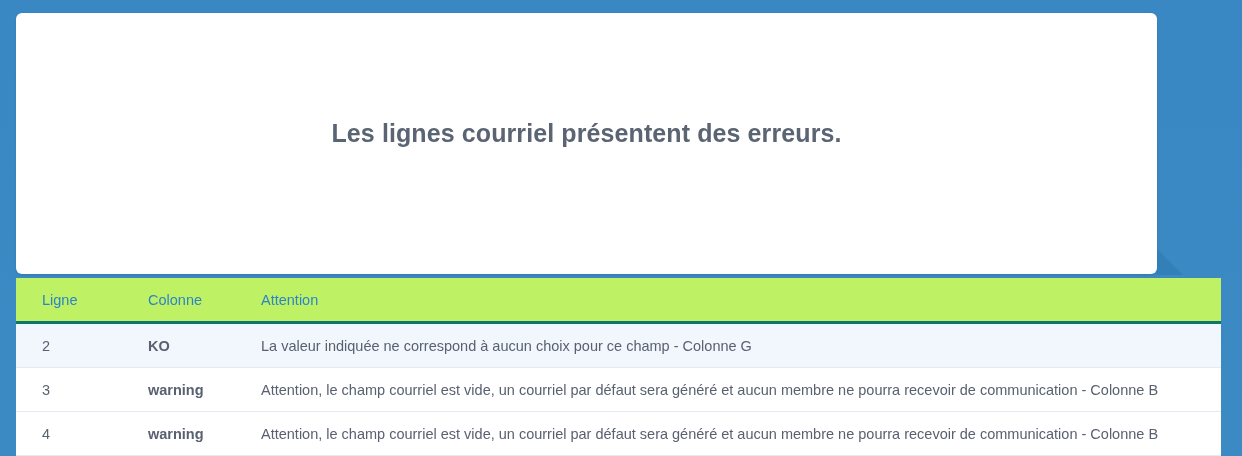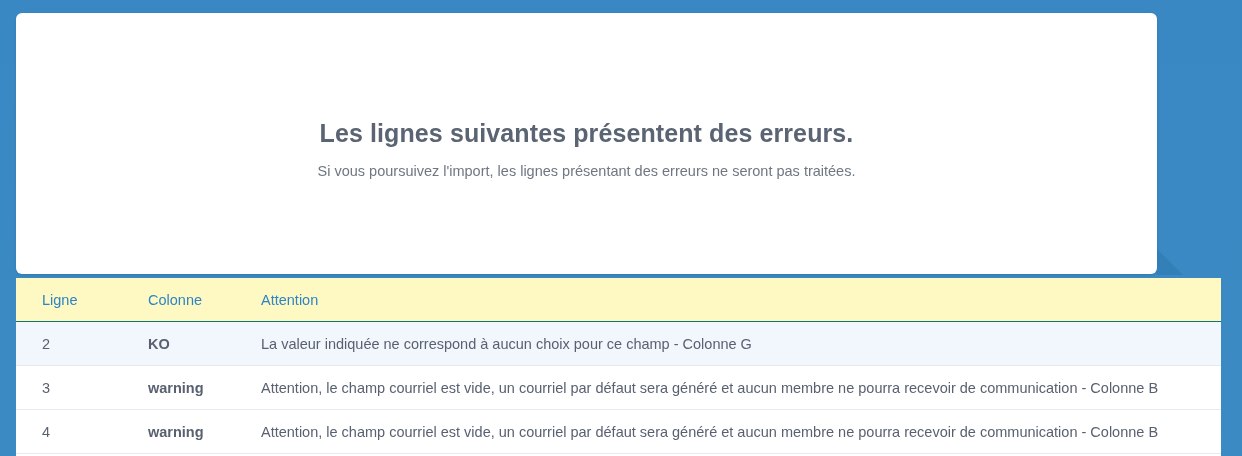--- a/index.html
+++ b/index.html
@@ -81,22 +81,22 @@
     width: 1205px;
     table-layout: fixed;
     font-size: 14.5px;
   }
   table.err-table th {
     text-align: left;
     font-weight: normal;
     color: #2f84c6;
     font-size: 14.5px;
     padding: 14px 0 13px 0;
-    background: #fef9c3;
-    border-bottom: 1px solid #0f766e;
+    background: #bef264;
+    border-bottom: 3px solid #0f766e;
   }
   table.err-table td {
     color: #596171;
     padding: 14px 0 13px 0;
     border-bottom: 1px solid #e3eaf3;
     white-space: nowrap;
     overflow: hidden;
     text-overflow: clip;
   }
   .col-ligne   { width: 86px;  padding-left: 26px !important; }
@@ -112,22 +112,21 @@
   .pad-statut-head { padding-left: 20px; display: block; }
   .pad-remarque-head { padding-left: 25px; display: block; }
 </style>
 </head>
 <body>
 
 <div id="root">
 
   <div class="dialog-panel">
     <div class="dialog-inner">
-      <h1 class="dialog-title">Les lignes suivantes présentent des erreurs.</h1>
-      <p class="dialog-subtitle">Si vous poursuivez l'import, les lignes présentant des erreurs ne seront pas traitées.</p>
+      <h1 class="dialog-title">Les lignes courriel présentent des erreurs.</h1>
     </div>
   </div>
 
   <div class="panel-corner"></div>
 
   <div class="table-wrap">
     <table class="err-table">
       <thead>
         <tr>
           <th class="col-ligne">Ligne</th>

